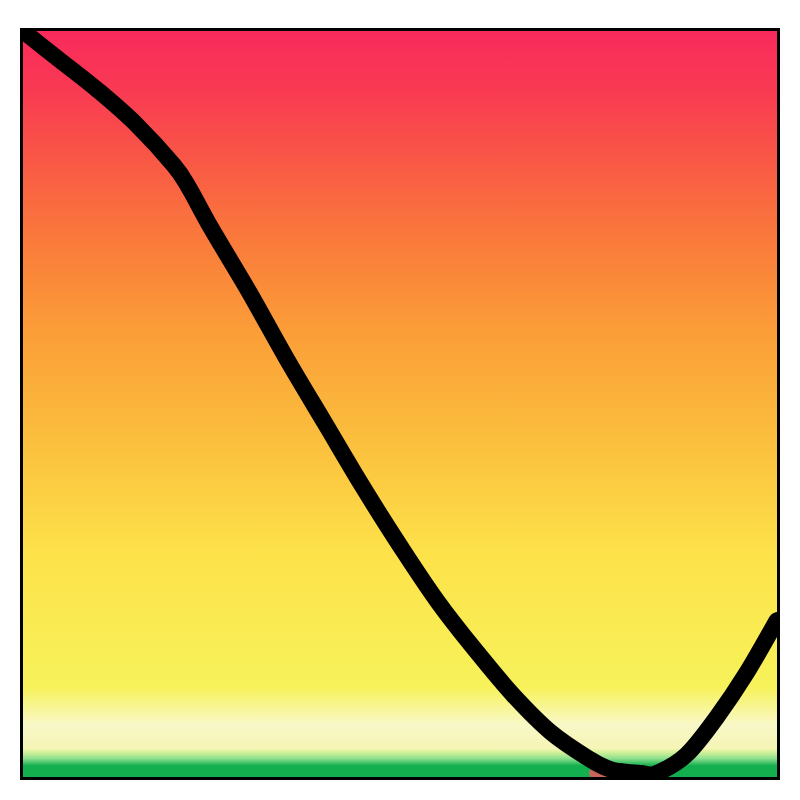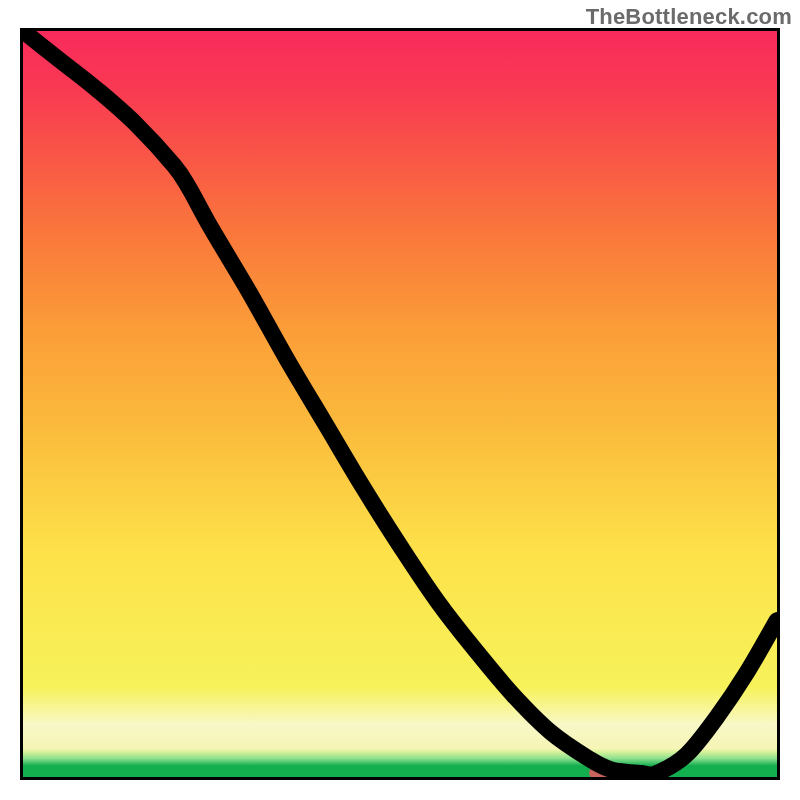--- a/index.html
+++ b/index.html
@@ -76,21 +76,20 @@
     stroke: #000000;
     stroke-width: 2.2;
     stroke-linejoin: round;
     stroke-linecap: round;
   }
 </style>
 </head>
 <body>
 
 <div class="frame">
-  <div class="watermark">TheBottleneck.com</div>
 
   <div class="plot">
     <div class="gradient"></div>
 
     <div class="marker" id="bottleneck-marker" style="left: 565.5px; width: 75.4px; top: 736.5px;"></div>
 
     <svg class="curve" viewBox="0 0 100 100" preserveAspectRatio="none">
       <path id="curve-path" d="M 0.00 0.00 C 0.83 0.67, 3.33 2.67, 5.00 4.00 C 6.67 5.33, 8.33 6.58, 10.00 8.00 C 11.67 9.42, 13.33 10.83, 15.00 12.50 C 16.67 14.17, 18.83 16.58, 20.00 18.00 C 21.17 19.42, 21.17 19.58, 22.00 21.00 C 22.83 22.42, 23.67 24.17, 25.00 26.50 C 26.33 28.83, 28.33 32.08, 30.00 35.00 C 31.67 37.92, 33.33 41.08, 35.00 44.00 C 36.67 46.92, 38.33 49.67, 40.00 52.50 C 41.67 55.33, 43.33 58.25, 45.00 61.00 C 46.67 63.75, 48.33 66.42, 50.00 69.00 C 51.67 71.58, 53.33 74.17, 55.00 76.50 C 56.67 78.83, 58.33 80.92, 60.00 83.00 C 61.67 85.08, 63.33 87.17, 65.00 89.00 C 66.67 90.83, 68.33 92.58, 70.00 94.00 C 71.67 95.42, 73.67 96.67, 75.00 97.50 C 76.33 98.33, 76.83 98.67, 78.00 99.00 C 79.17 99.33, 81.00 99.42, 82.00 99.50 C 83.00 99.58, 83.00 99.92, 84.00 99.50 C 85.00 99.08, 86.67 98.25, 88.00 97.00 C 89.33 95.75, 90.67 93.83, 92.00 92.00 C 93.33 90.17, 94.67 88.17, 96.00 86.00 C 97.33 83.83, 99.33 80.17, 100.00 79.00"></path>
     </svg>
   </div>

